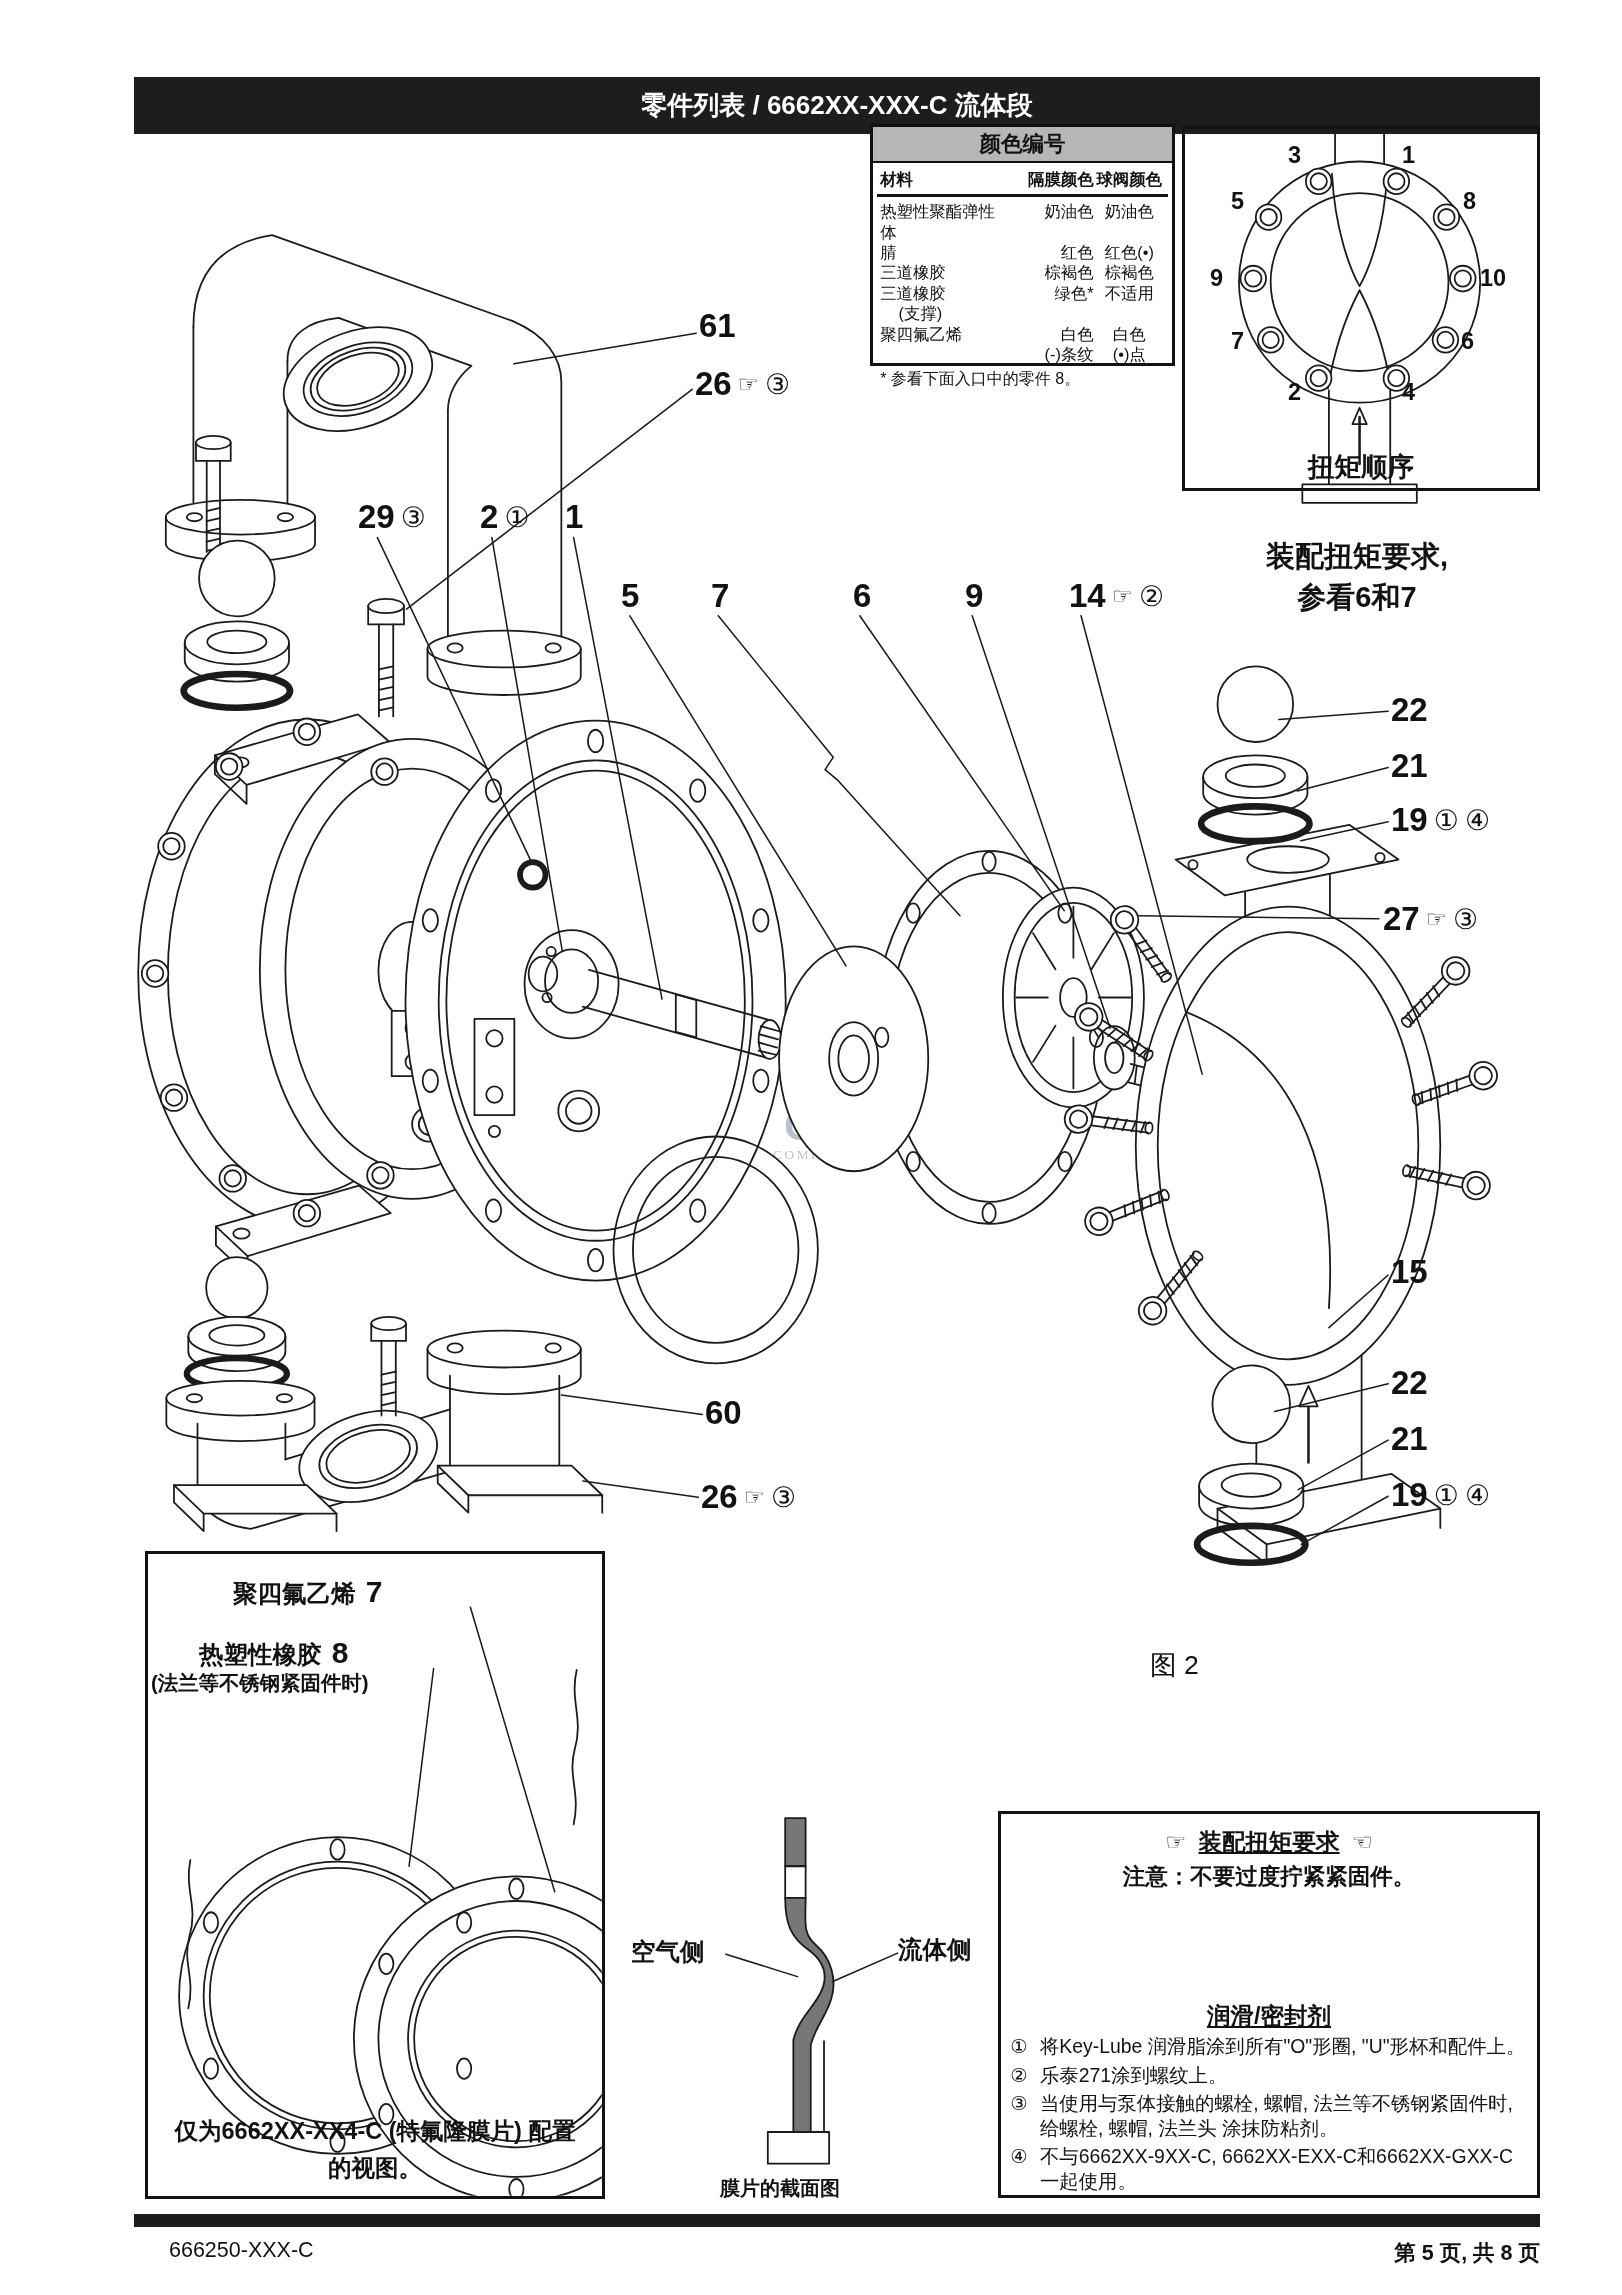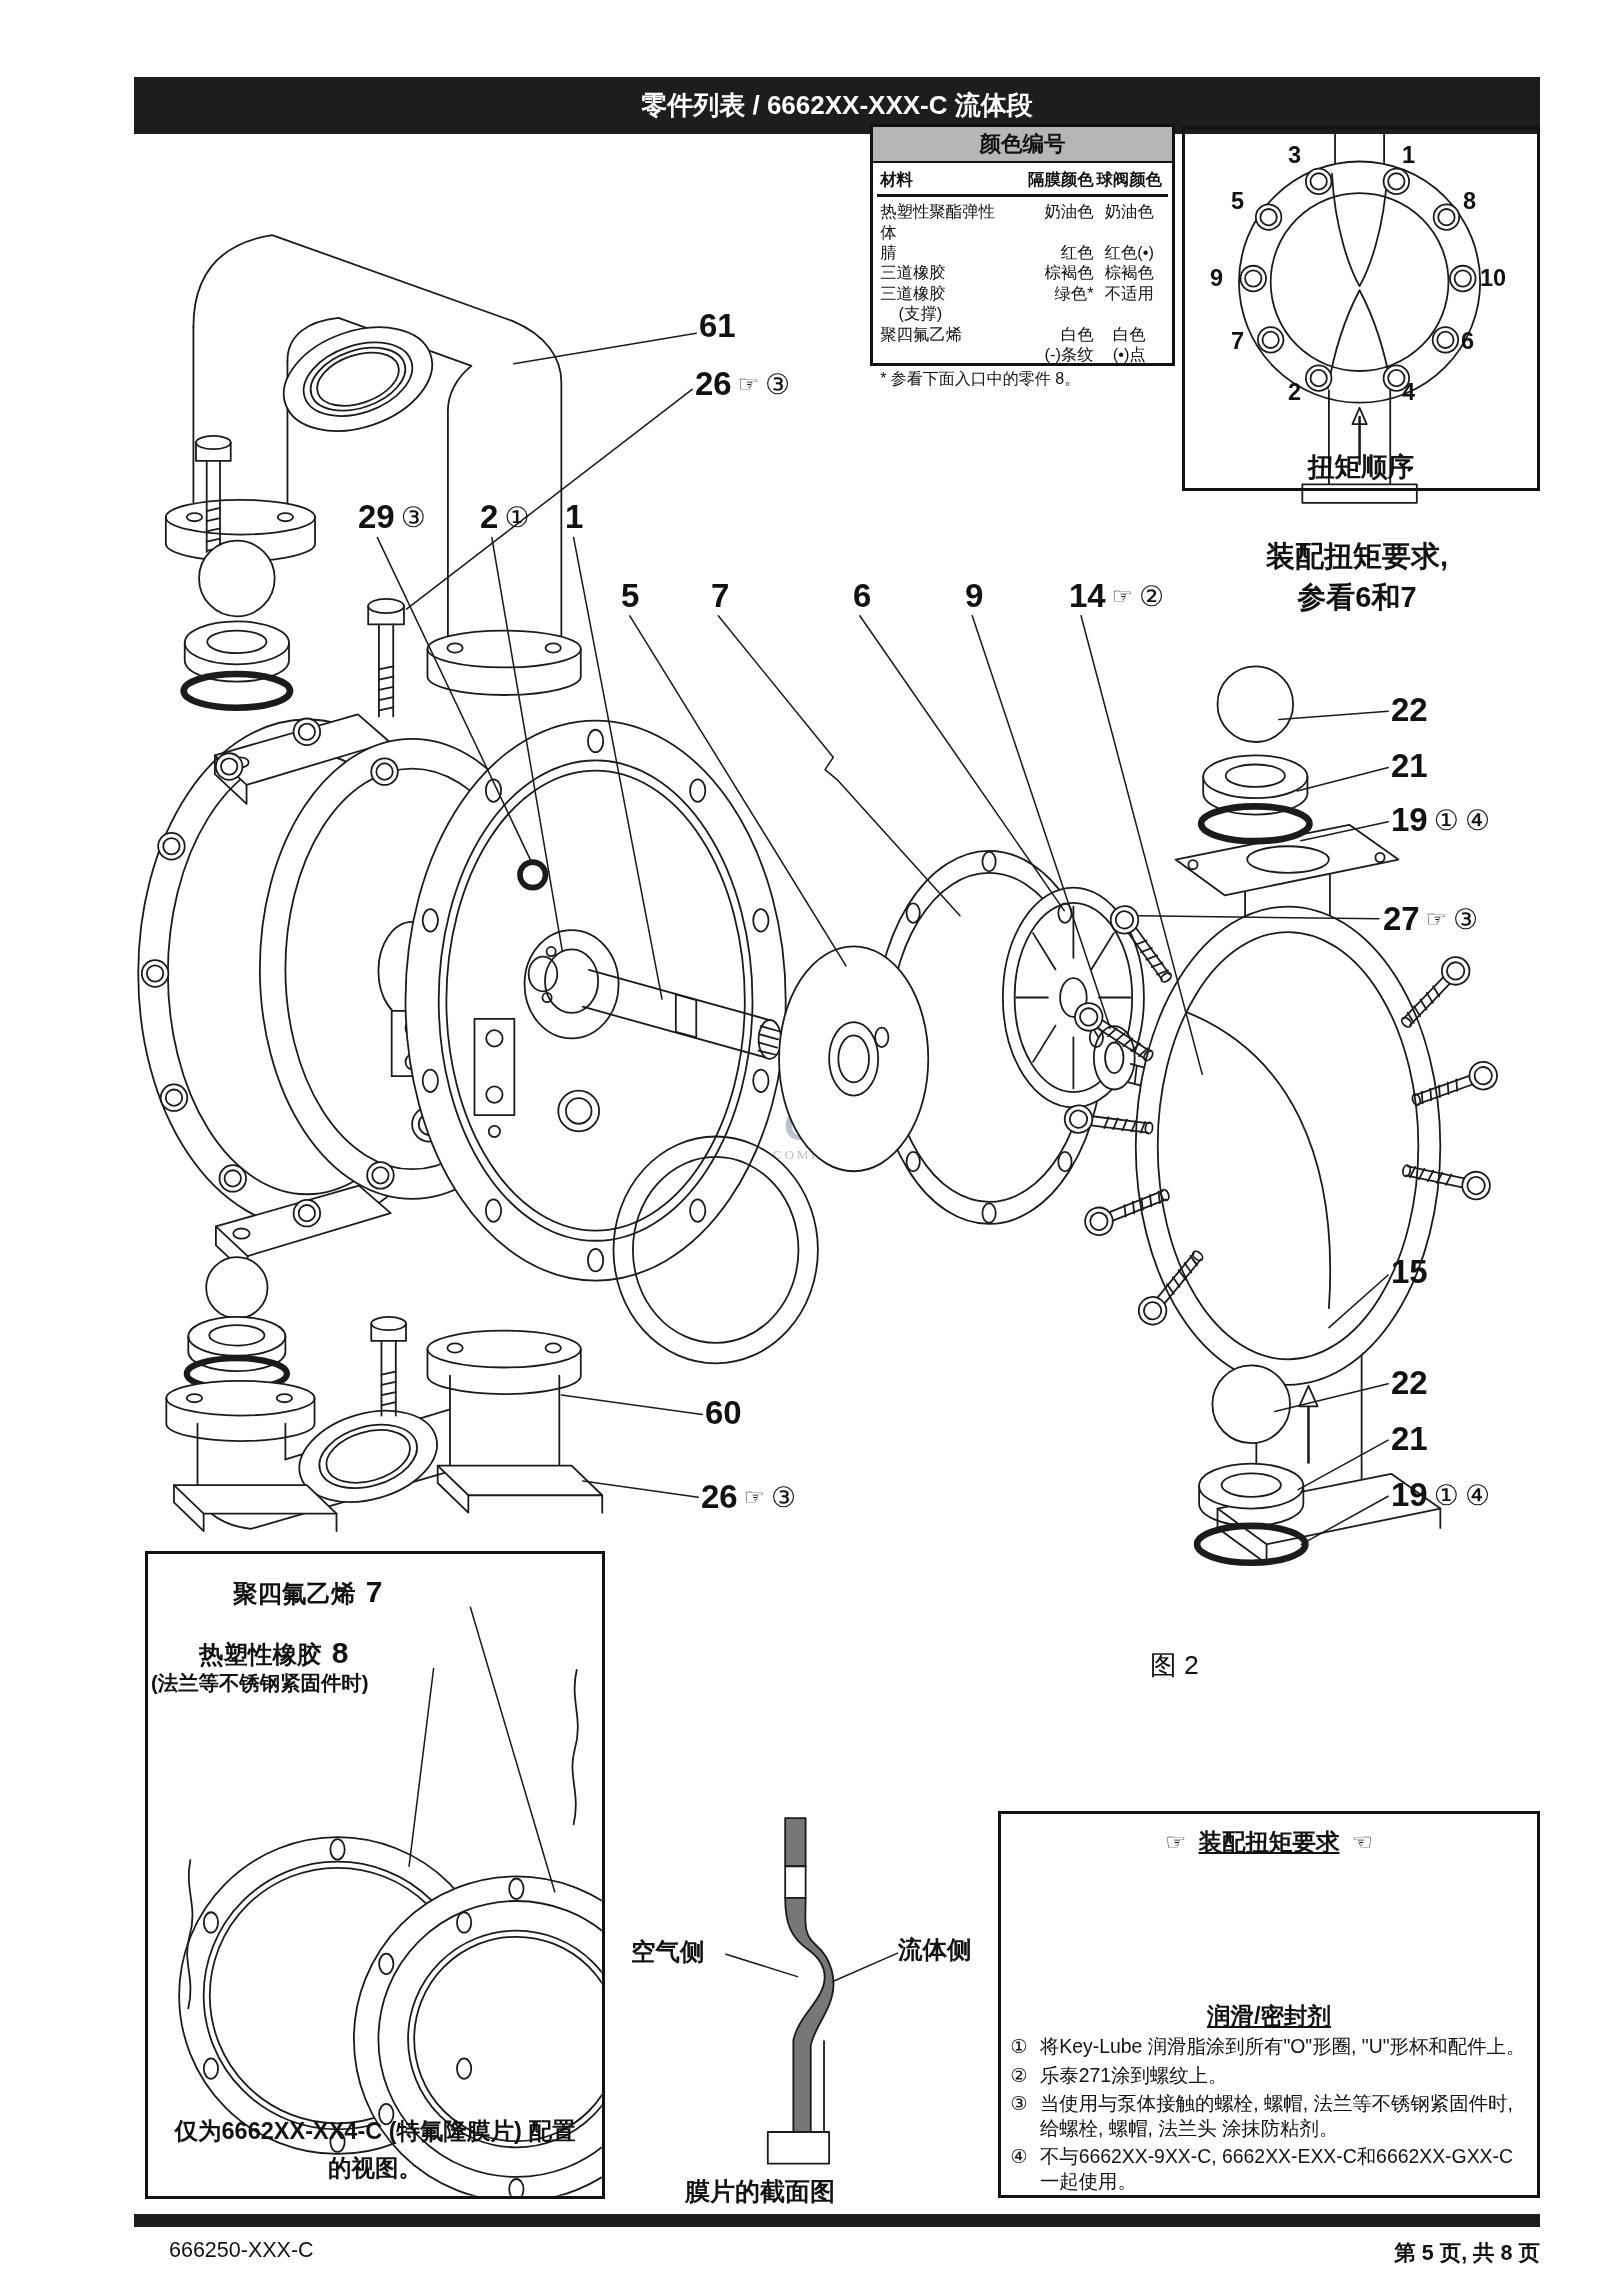--- a/index.html
+++ b/index.html
@@ -39,21 +39,21 @@
   .dbox{left:145px;top:1551px;width:460px;height:648px;border:3.1px solid #121212;box-sizing:border-box;z-index:2;}
   .d-ptfe{left:233px;top:1575px;display:flex;align-items:baseline;gap:10.2px;font-size:24.5px;font-weight:bold;}
   .d-num{font-size:30px;}
   .d-tpe{left:199px;top:1636px;display:flex;align-items:baseline;gap:10.2px;font-size:24.5px;font-weight:bold;}
   .d-note{left:151px;top:1669px;font-size:20.4px;font-weight:bold;}
   .d-cap1{left:148px;top:2115px;width:454px;text-align:center;font-size:23.5px;font-weight:bold;}
   .d-cap2{left:148px;top:2152px;width:454px;text-align:center;font-size:23.5px;font-weight:bold;}
   
   .cs-air{left:631px;top:1935px;font-size:24.5px;font-weight:bold;}
   .cs-fluid{left:898px;top:1933px;font-size:24.5px;font-weight:bold;}
-  .cs-cap{left:640px;top:2175px;width:240px;text-align:center;font-size:25px;font-weight:bold;}
+  .cs-cap{left:660px;top:2175px;width:240px;text-align:center;font-size:20px;font-weight:bold;}
   
   .tqbox{left:998px;top:1811px;width:542px;height:387px;border:3.1px solid #121212;box-sizing:border-box;z-index:2;}
   .tb{position:absolute;}
   .tb-title{top:12.3px;left:0;width:100%;text-align:center;font-size:23.5px;font-weight:bold;display:flex;justify-content:center;align-items:center;gap:12.3px;}
   .tb-title .t{text-decoration:underline;}
   .tb-note{top:47px;left:0;width:100%;text-align:center;font-size:22.5px;font-weight:bold;}
   .tb-specs{top:81px;left:10.2px;font-size:21px;line-height:32px;font-weight:bold;}
   .tb-lube{top:186px;left:0;width:100%;text-align:center;font-size:23.5px;font-weight:bold;text-decoration:underline;}
   .tb-items{top:220px;left:9.2px;width:516px;font-size:19.4px;line-height:24.5px;}
   .tb-item{display:flex;gap:7.2px;margin-bottom:4.1px;}
@@ -614,20 +614,21 @@
   <div class="txt cs-air">空气侧</div>
   <div class="txt cs-fluid">流体侧</div>
   <div class="txt cs-cap">膜片的截面图</div>
 
   <div class="abs tqbox">
     <div class="tb tb-title">
       <span class="hand">☞</span>
       <span class="t">装配扭矩要求</span>
       <span class="hand">☜</span>
     </div>
+    <div class="tb tb-note">注意：不要过度拧紧紧固件。</div>
     <div class="tb tb-lube">润滑/密封剂</div>
     <div class="tb tb-items">
       <div class="tb-item">
           <span class="n">①</span>
           <span class="x">将Key-Lube 润滑脂涂到所有"O"形圈, "U"形杯和配件上。</span>
         </div>
       <div class="tb-item">
           <span class="n">②</span>
           <span class="x">乐泰271涂到螺纹上。</span>
         </div>

